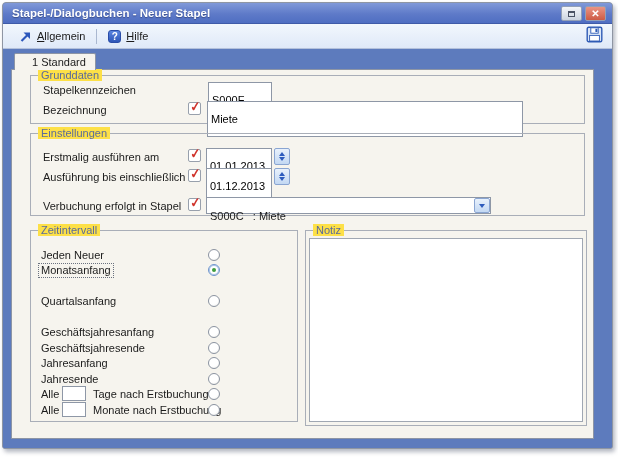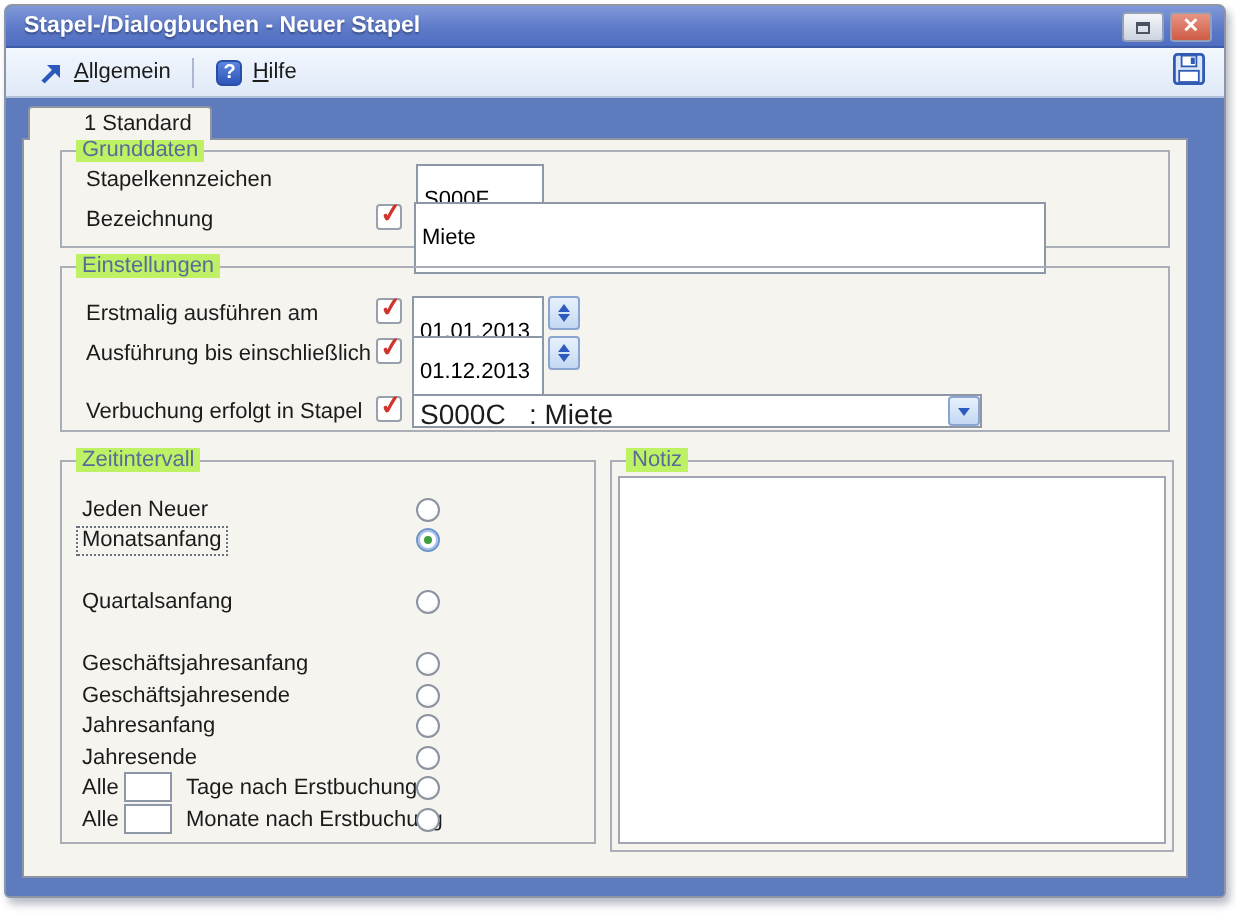--- a/index.html
+++ b/index.html
@@ -37,28 +37,28 @@
   .spacer { flex:1; }
   .arrow-ne { width:13px; height:13px; display:block; }
   .help-badge { width:13px; height:13px; border-radius:3px; border:1px solid #2a4da8;
                 background:linear-gradient(180deg,#5b85e0,#2d56b8); color:#fff; font-weight:bold;
                 font-size:10px; line-height:11px; text-align:center; display:inline-block; }
   .help-badge::after { content:"?"; }
   .savebtn { background:transparent; border:none; padding:1px; cursor:default; }
 
   
   .content { flex:1; position:relative; background:#5d7bbd; }
-  .tab { position:absolute; left:11px; top:4px; height:17px; padding:2px 9px 0 27px;
+  .tab { position:absolute; left:11px; top:4px; height:17px; padding:2px 9px 0 17px;
          background:#f6f4ee; border:1px solid #8d95a5; border-bottom:none;
          border-radius:2px 2px 0 0; font-size:11px; z-index:2; }
   .panel { position:absolute; left:8px; top:20px; width:583px; height:370px;
            background:#f6f4ee; border:1px solid #8d95a5; }
 
   .group { position:absolute; border:1px solid #a9aeb8; background:transparent; }
-  .group > .gtitle { position:absolute; top:-7px; left:7px; background:#bef264;
+  .group > .gtitle { position:absolute; top:-7px; left:7px; background:#fde047;
                      padding:0 3px; color:#5b6b99; font-size:11px; }
 
   .flabel { position:absolute; white-space:nowrap; }
 
   .txt { position:absolute; height:17px; border:1px solid #8e97a6; background:#fff;
          font-family:inherit; font-size:11px; padding:17px 3px; color:#000; }
 
   .checkicon { position:absolute; width:13px; height:13px; background:#fff;
                border:1px solid #98a0ac; border-radius:2px; }
   .checkicon::after { content:"\2713"; position:absolute; left:1px; top:-4px;
@@ -67,21 +67,21 @@
 
   .spinbtn { position:absolute; width:16px; height:17px; border:1px solid #8aa5d2; border-radius:2px;
              background:linear-gradient(180deg,#e8f1fc,#c3d8f3);
              display:flex; flex-direction:column; align-items:center; justify-content:center; gap:1px; padding:0; }
   .tri-up { width:0; height:0; border-left:3px solid transparent; border-right:3px solid transparent;
             border-bottom:4px solid #2d5bbd; }
   .tri-dn { width:0; height:0; border-left:3px solid transparent; border-right:3px solid transparent;
             border-top:4px solid #2d5bbd; }
 
   .combo { position:absolute; height:17px; border:1px solid #8e97a6; background:#fff; }
-  .combo .cval { position:absolute; left:3px; top:1px; white-space:pre; font-size:14px; }
+  .combo .cval { position:absolute; left:3px; top:12px; white-space:pre; font-size:11px; }
   .combo .cbtn { position:absolute; right:0px; top:0px; width:16px; height:15px;
                  border:1px solid #8aa5d2; border-radius:2px;
                  background:linear-gradient(180deg,#e8f1fc,#c3d8f3);
                  display:flex; align-items:center; justify-content:center; padding:0; }
 
   .zrow { position:absolute; left:0; width:100%; height:14px; }
   .zlabel { position:absolute; left:10px; top:0; white-space:nowrap; }
   .zlabel.focused { border:1px dotted #6b7280; padding:0 2px 1px 2px; margin-left:-3px; margin-top:-1px; }
   .radio { position:absolute; left:177px; top:0; width:12px; height:12px; border-radius:50%;
            border:1px solid #8b93a0; background:radial-gradient(circle at 40% 35%, #ffffff 55%, #e4e4e0); }

